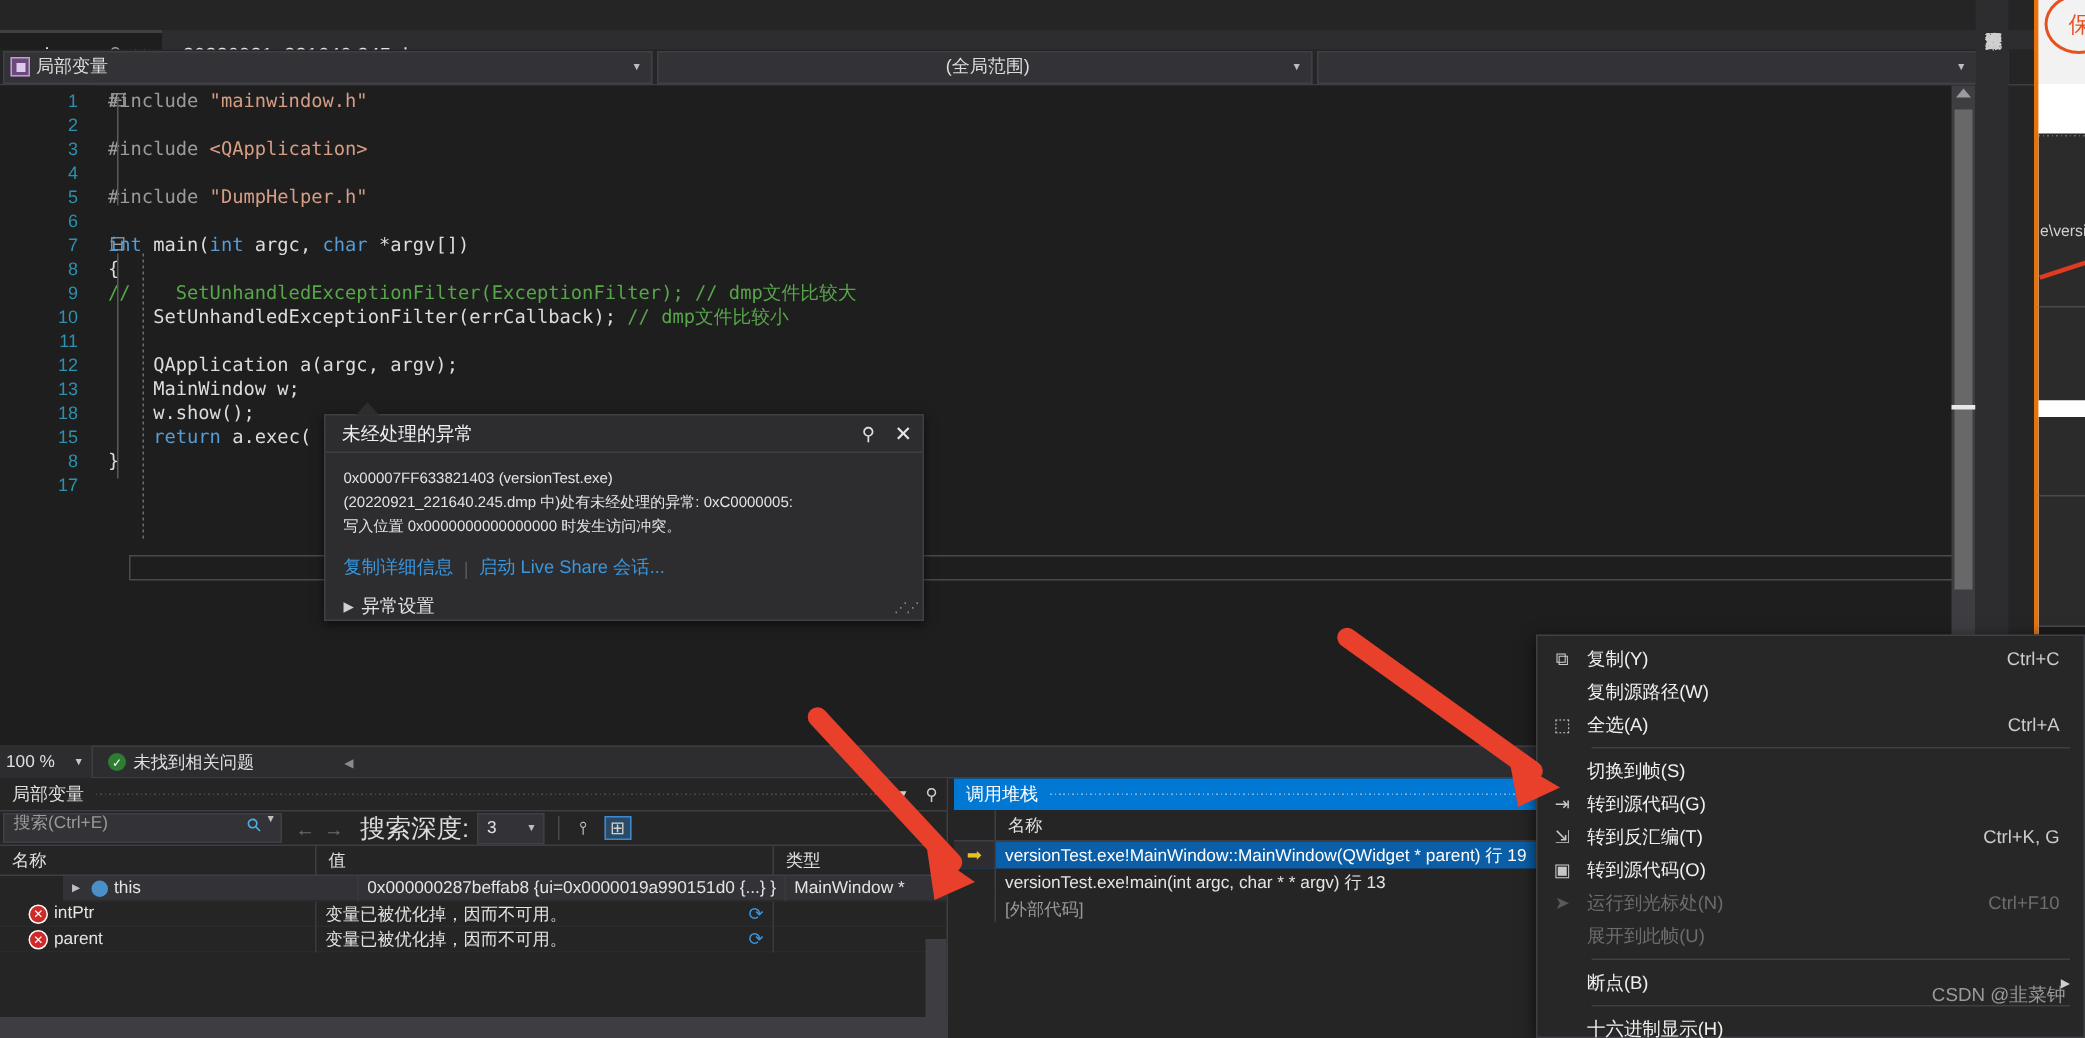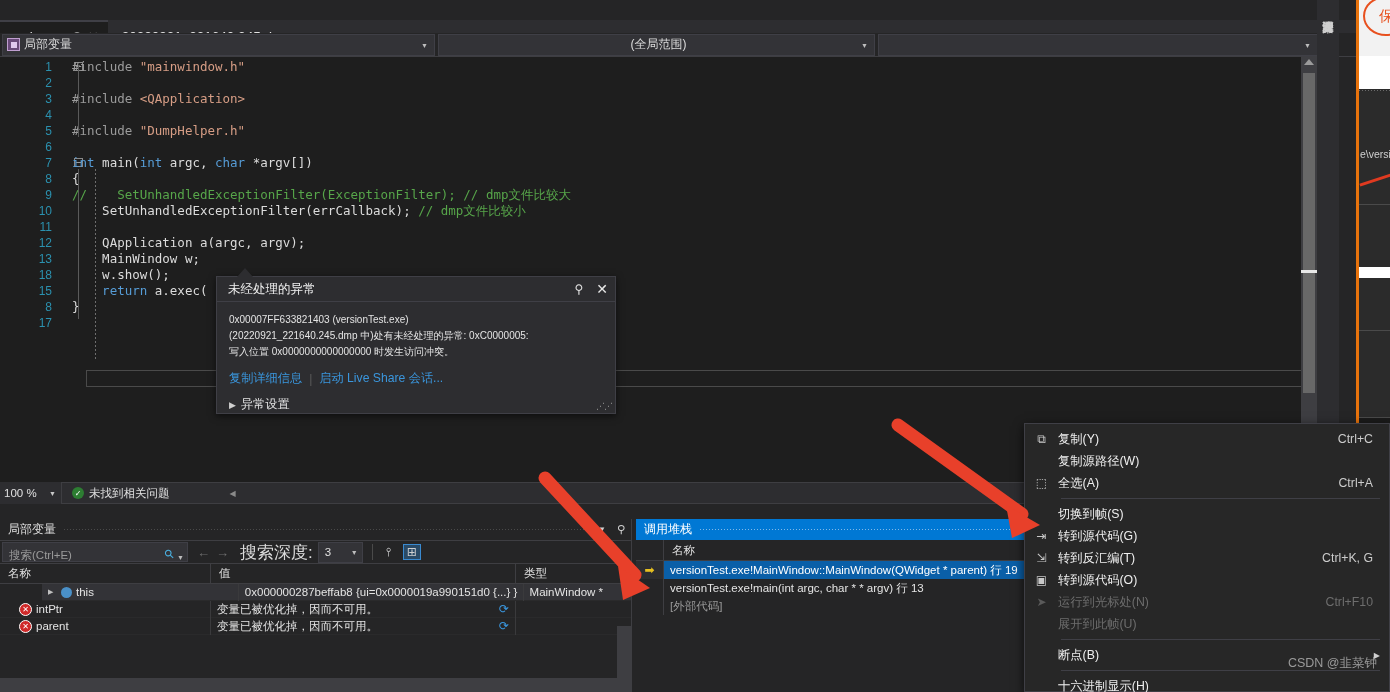--- a/index.html
+++ b/index.html
@@ -158,21 +158,21 @@
   .exc-tri { font-size: 9px; color: #cfcfcf; }
   .exc-grip { position:absolute; right:3px; bottom:2px; color:#8a8a8a; font-size:9px; letter-spacing:-1px;}
   .exc-tail {
     position:absolute; left: 20px; top: -9px; width:0;height:0;
     border-left:8px solid transparent; border-right:8px solid transparent;
     border-bottom:9px solid #2d2d30;
   }
 
   
   .statusrow {
-    position: absolute; left: 0; top: 482px; width: 1317px; height: 22px;
+    position: absolute; left: 0; top: 497px; width: 1317px; height: 22px;
     background: #2d2d30; display: flex; align-items: center;
     border-top: 1px solid #3e3e42; border-bottom: 1px solid #3e3e42;
   }
   .zoom-combo {
     width: 62px; height: 22px; display:flex; align-items:center; justify-content:space-between;
     padding: 0 5px 0 4px; color: #e0e0e0; font-size: 11.5px; background:#2d2d30;
     border-right:1px solid #3e3e42;
   }
   .zoom-combo .a { font-size: 7px; color:#c8c8c8; }
   .status-ok { display:flex; align-items:center; gap:5px; margin-left: 10px; }
@@ -194,21 +194,21 @@
   }
   .dots { flex:1; height:1px; margin: 0 8px; background: repeating-linear-gradient(90deg,#4a4a4a 0 1px, transparent 1px 3px); }
   .pt-chev { font-size:8px; color:#d0d0d0; margin-right:11px;}
   .pt-pin { font-size:11px; color:#d0d0d0; }
   .locals-tool {
     height: 24px; display:flex; align-items:center; gap:0;
     border-top:1px solid #3e3e42; border-bottom:1px solid #3e3e42;
   }
   .search-box {
     width: 186px; height: 20px; background:#333337; border:1px solid #3f3f46;
-    display:flex; align-items:flex-end; padding: 0 3px 0 6px; margin-left: 2px;
+    display:flex; align-items:flex-start; padding: 0 3px 0 6px; margin-left: 2px;
   }
   .search-box input {
     flex:1; background:transparent; border:none; outline:none;
     color:#c8c8c8; font-size: 11.5px; font-family:"Liberation Sans",sans-serif;
   }
   .search-box input::placeholder { color: #9a9a9a; }
   .mag { color:#4ab0e0; font-size:12px; transform: rotate(-45deg); display:inline-block; }
   .mini-arr { font-size:7px; color:#bdbdbd; margin-left:3px; }
   .nav-arrow { color:#6e6e6e; font-size:13px; margin-left: 9px; }
   .depth-lbl { color:#dcdcdc; font-size:17px; margin-left: 11px; }

